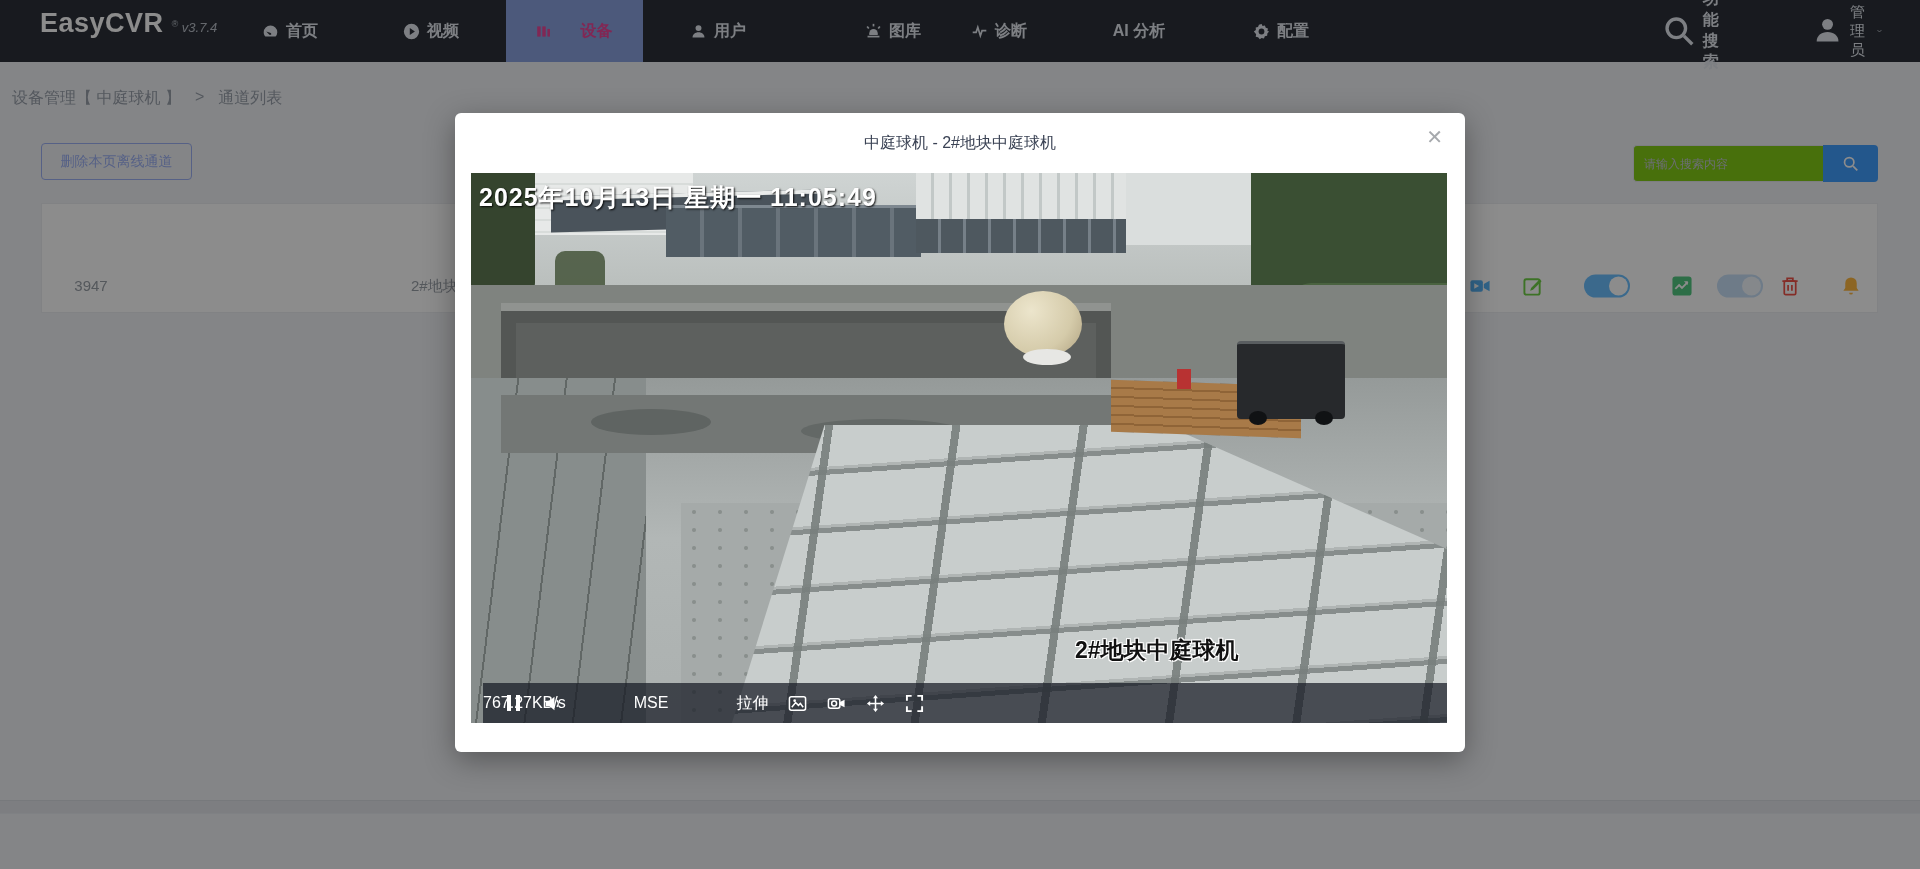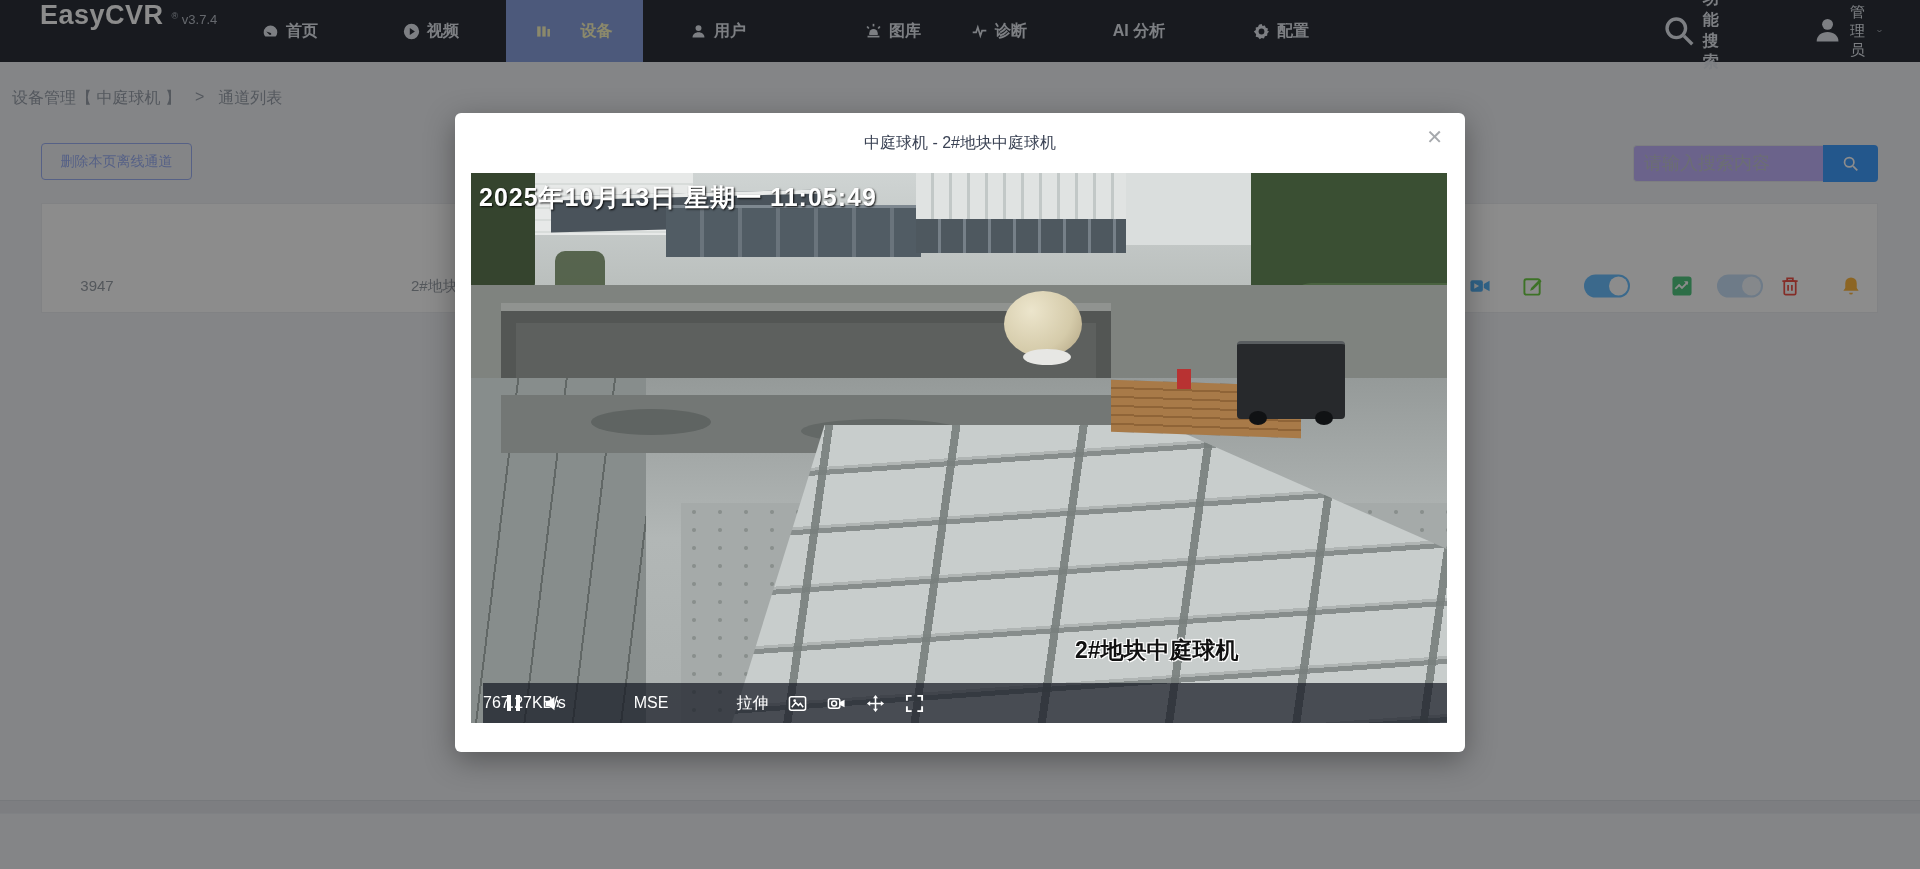--- a/index.html
+++ b/index.html
@@ -1,39 +1,39 @@
 <!DOCTYPE html>
 <html><head>
 <meta charset="utf-8">
 <style>
   * { margin:0; padding:0; box-sizing:border-box; }
   html,body { width:1920px; height:869px; overflow:hidden; background:#f1f3f6;
               font-family:"Liberation Sans","DejaVu Sans",sans-serif; }
 
   
   .topbar { position:absolute; top:0; left:0; width:1920px; height:62px; background:#2c313a; z-index:1; }
-  .logo-wrap { position:absolute; left:40px; top:0; height:62px; display:flex; align-items:baseline; gap:8px; padding-top:0; }
+  .logo-wrap { position:absolute; left:40px; top:0; height:62px; display:flex; align-items:baseline; gap:8px; padding-top:8px; }
   .logo { color:#ffffff; font-size:27px; font-weight:600; letter-spacing:.5px; }
-  .version { color:#b9bec7; font-size:13px; }
+  .version { color:#b9bec7; font-size:13px;font-style:italic; }
   .version sup { font-size:9px; }
   .nav-item { position:absolute; top:0; height:62px; transform:translateX(-50%); display:flex; align-items:center; gap:7px;
               color:#e4e8ef; font-size:16px; font-weight:600; cursor:pointer; white-space:nowrap;text-align:center; }
   .nav-item svg { width:17px; height:17px; }
   .nav-active-bg { position:absolute; left:506px; top:0; width:137px; height:62px; background:#8aa2e0; }
-  .nav-item.active { color:#fef9c3;gap:28px; }
+  .nav-item.active { color:#ec4899;gap:28px; }
   .top-right { position:absolute; top:0; height:62px; display:flex; align-items:center; gap:7px; color:#e4e8ef; font-size:16px; font-weight:600; cursor:pointer; }
 
   
   .page { position:absolute; left:0; top:62px; width:1920px; height:807px; background:#f1f3f6; }
   .breadcrumb { position:absolute; left:12px; top:26px; font-size:16px; color:#9aa1ac; display:flex; gap:14px; }
   .btn-plain { position:absolute; left:41px; top:81px; width:151px; height:37px; background:transparent;
                border:1px solid #9db1f5; color:#9db1f5; border-radius:4px; font-size:14px; cursor:pointer; }
   .search-wrap { position:absolute; left:1633px; top:83px; display:flex; }
   .search-input { width:190px; height:37px; border:1px solid #e3e6ec; border-right:none; border-radius:4px 0 0 4px;
-                  background:#c4b5fd; padding:0 10px; font-size:18px; color:#606266; outline:none; }
+                  background:#84cc16; padding:0 10px; font-size:12px; color:#606266; outline:none; }
   .search-input::placeholder { color:#c3c8d2; }
   .search-btn { width:55px; height:37px; background:#409eff; border:none; border-radius:0 4px 4px 0; cursor:pointer;
                 display:flex; align-items:center; justify-content:center; color:#fff; }
   .table { position:absolute; left:41px; top:141px; width:1837px; height:110px; background:#ffffff; border:1px solid #ecedf1; }
   .thead { position:absolute; left:0; top:0; width:100%; height:55px; background:#fafbfc; border-bottom:1px solid #ecedf1; }
   .trow  { position:absolute; left:0; top:55px; width:100%; height:54px; background:#ffffff; border-bottom:1px solid #ecedf1; }
   .hcell, .ccell { position:absolute; top:0; height:55px; line-height:55px; transform:translateX(-50%);
                    font-size:15px; color:#9aa0a8; white-space:nowrap; }
   .trow .ccell { height:54px; line-height:54px; }
   .cname { position:absolute; left:369px; top:0; height:54px; line-height:54px; font-size:15px; color:#9aa0a8; white-space:nowrap; }
@@ -211,21 +211,21 @@
     <button class="search-btn">
       <svg viewBox="0 0 20 20" fill="none" stroke="currentColor" stroke-width="2" style="width:17px;height:17px">
           <circle cx="8.5" cy="8.5" r="5.5"></circle>
           <path d="M13 13l5 5"></path>
         </svg>
     </button>
   </div>
 
   <div class="table">
     <div class="trow">
-      <span class="ccell" style="left:55px">3947</span>
+      <span class="ccell" style="left:49px">3947</span>
       <span class="cname">2#地块中庭球机</span>
 
       <span class="act" style="left:1438px">
         <svg viewBox="0 0 22 22">
             <rect x="1" y="5" width="13" height="12" rx="2" fill="#58b5f7"></rect>
             <polygon points="5,8 10,11 5,14" fill="#fff"></polygon>
             <polygon points="15,9 21,5.5 21,16.5 15,13" fill="#58b5f7"></polygon>
           </svg>
       </span>
       <span class="act" style="left:1491px">

